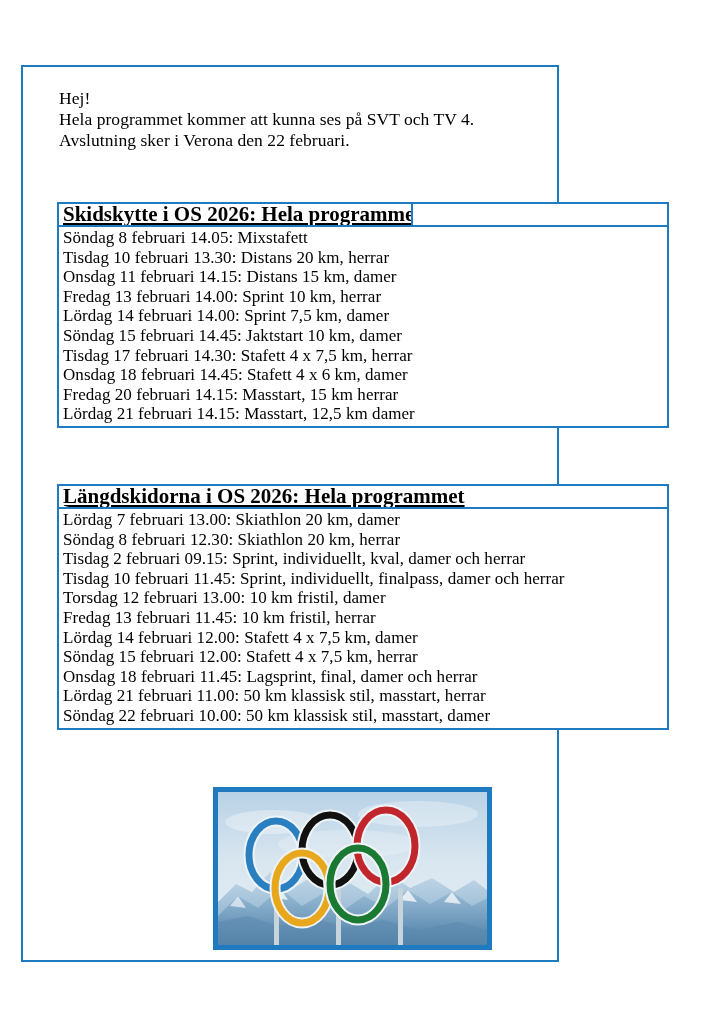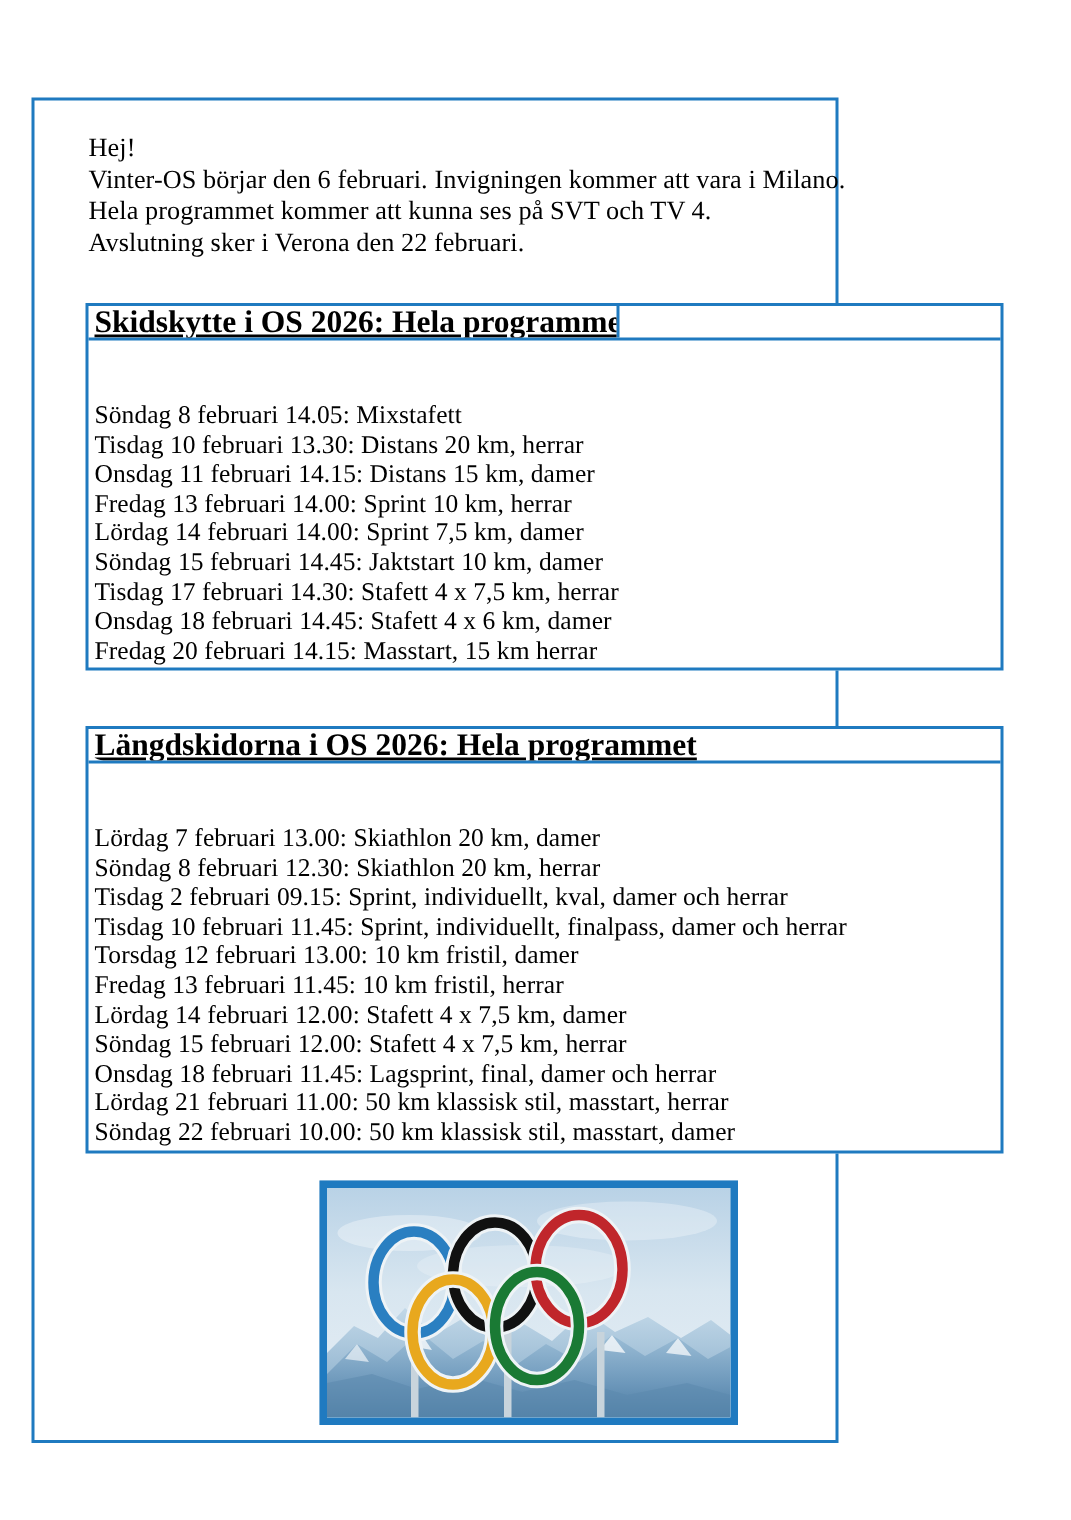--- a/index.html
+++ b/index.html
@@ -82,21 +82,20 @@
     text-decoration: none;
     position: relative;
     border-radius: 10px;
   }
   .table-header.full-width .hdr-cell-title .ul {
     text-decoration: underline;
   }
 
   .table-body {
     padding: 1px 0 2px 0;
-    margin-top: 39px;
   }
   .sched-row {
     font-size: 17px;
     line-height: 19.6px;
     padding-left: 4px;
     white-space: pre;
     letter-spacing: 0.05px;
   }
 
   
@@ -118,40 +117,40 @@
   }
   #olympic-photo svg { display: block; }
 </style>
 </head>
 <body>
 
 <div id="page-frame">
 
   <div id="intro">
     <div class="line">Hej!</div>
-    <div class="line">Vinter-OS börjar den 6 februari. Invigningen kommer att vara i Milano.</div>
     <div class="line">Hela programmet kommer att kunna ses på SVT och TV 4.</div>
     <div class="line">Avslutning sker i Verona den 22 februari.</div>
   </div>
 
   <div class="sched-table" id="table-skidskytte">
     <div class="table-header has-divider">
       <div class="hdr-cell-title">Skidskytte i OS 2026: Hela programmet</div>
       <div class="hdr-cell-empty"></div>
     </div>
     <div class="table-body">
       <div class="sched-row">Söndag 8 februari 14.05: Mixstafett</div>
       <div class="sched-row">Tisdag 10 februari 13.30: Distans 20 km, herrar</div>
       <div class="sched-row">Onsdag 11 februari 14.15: Distans 15 km, damer</div>
       <div class="sched-row">Fredag 13 februari 14.00: Sprint 10 km, herrar</div>
       <div class="sched-row">Lördag 14 februari 14.00: Sprint 7,5 km, damer</div>
       <div class="sched-row">Söndag 15 februari 14.45: Jaktstart 10 km, damer</div>
       <div class="sched-row">Tisdag 17 februari 14.30: Stafett 4 x 7,5 km, herrar</div>
       <div class="sched-row">Onsdag 18 februari 14.45: Stafett 4 x 6 km, damer</div>
       <div class="sched-row">Fredag 20 februari 14.15: Masstart, 15 km herrar</div>
+      <div class="sched-row">Lördag 21 februari 14.15: Masstart, 12,5 km damer</div>
     </div>
   </div>
 
   <div class="sched-table" id="table-langd">
     <div class="table-header full-width">
       <div class="hdr-cell-title"><span class="ul">Längdskidorna i OS 2026: Hela programmet</span></div>
     </div>
     <div class="table-body">
       <div class="sched-row">Lördag 7 februari 13.00: Skiathlon 20 km, damer</div>
       <div class="sched-row">Söndag 8 februari 12.30: Skiathlon 20 km, herrar</div>

